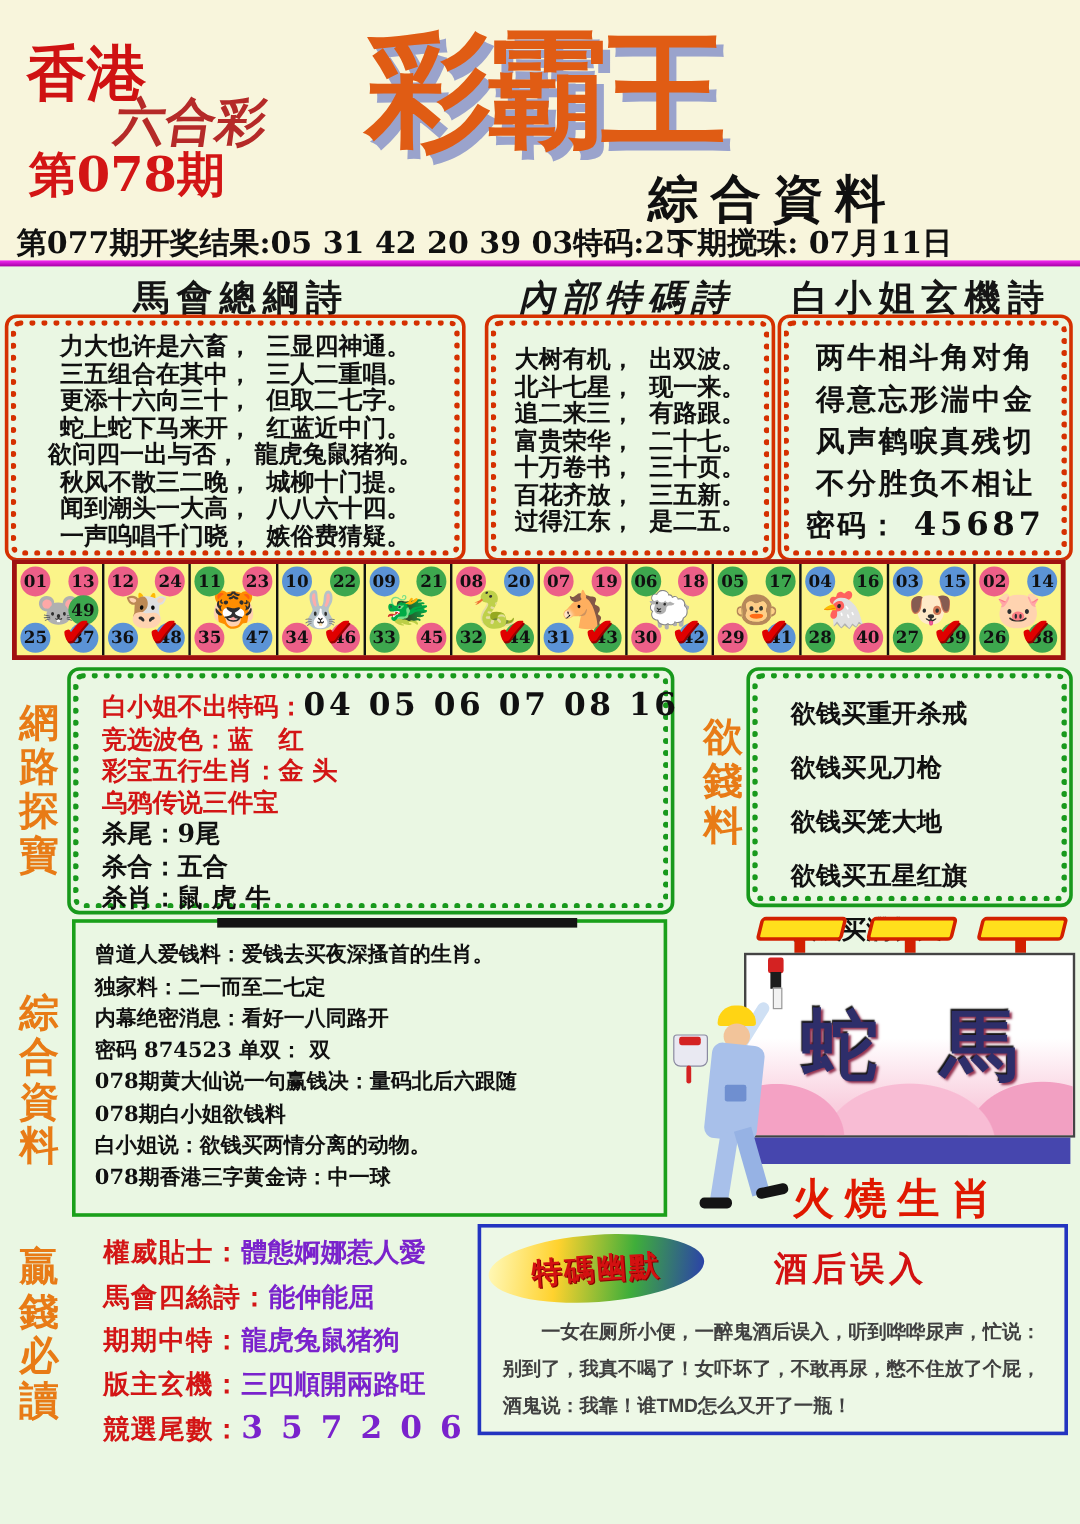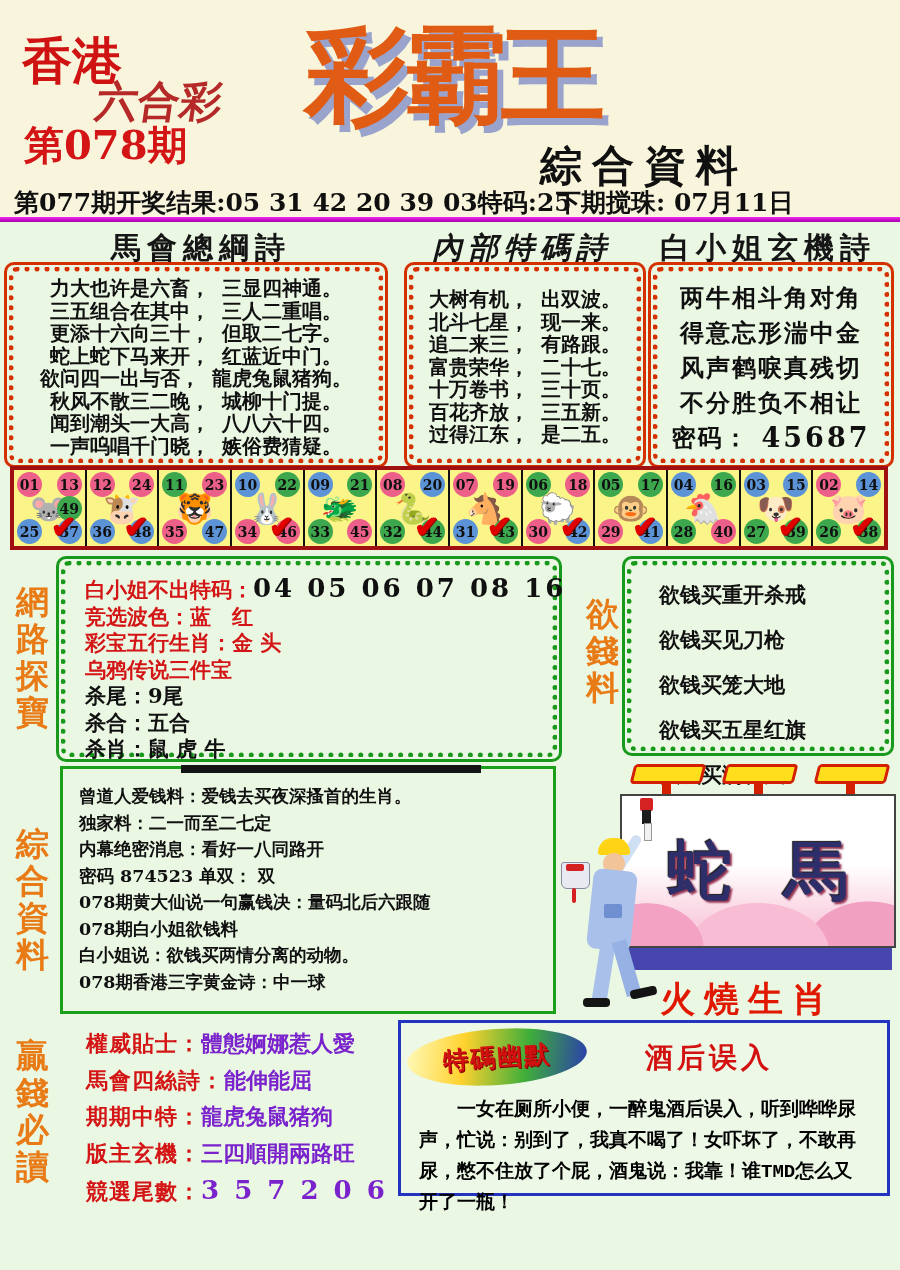--- a/index.html
+++ b/index.html
@@ -105,21 +105,21 @@
   .mr-list .lvrow{font-size:22px;line-height:24px;margin-bottom:12.5px;font-family:"Liberation Sans",sans-serif;}
   .mr-list .lv-label{letter-spacing:1px;}
 
   
   .joke{position:absolute;left:398px;top:1020px;width:492px;height:176px;border:3px solid #2334c0;box-sizing:border-box;background:#edf8e6;}
   .joke-badge{position:absolute;left:6px;top:6px;width:180px;height:56px;border-radius:50%;
      background:linear-gradient(100deg,#fffbc0 0%,#ffd22e 32%,#3fae3a 66%,#2a3bb0 100%);
      display:flex;align-items:center;justify-content:center;transform:rotate(-4deg);}
   .joke-badge span{font-size:25px;font-weight:900;color:#d31111;font-family:"DejaVu Serif",serif;letter-spacing:2px;text-shadow:1px 1px 0 #800;}
   .joke-title{position:absolute;left:190px;right:60px;top:16px;text-align:center;font-size:28px;font-weight:900;color:#d31111;font-family:"DejaVu Serif",serif;letter-spacing:4px;}
-  .joke-body{position:absolute;left:18px;right:16px;top:72px;font-size:19px;line-height:31px;color:#000000;font-weight:600;font-family:Liberation Mono, monospace;text-indent:2em;}
+  .joke-body{position:absolute;left:18px;right:16px;top:72px;font-size:16px;line-height:31px;color:#404040;font-weight:600;font-family:Liberation Sans, sans-serif;text-indent:2em;}
 </style>
 </head>
 <body>
 
 <div class="page">
 
   <div class="header-band"></div>
   <div class="hk">香港</div>
   <div class="lhc">六合彩</div>
   <div class="issue">第078期</div>

